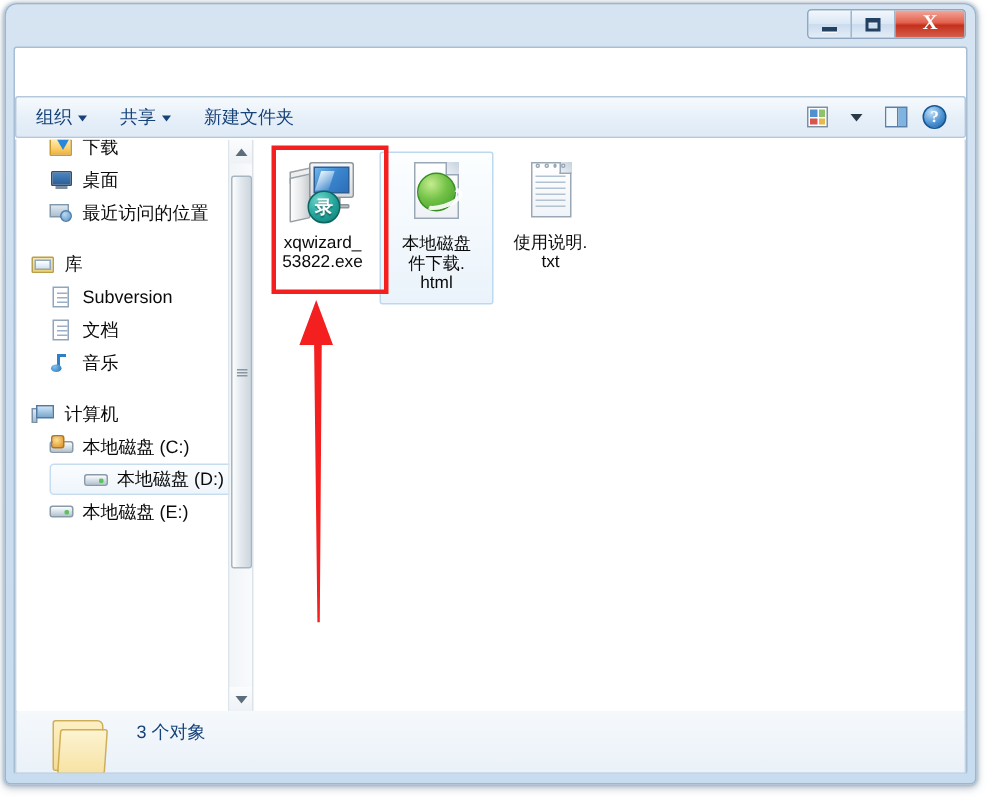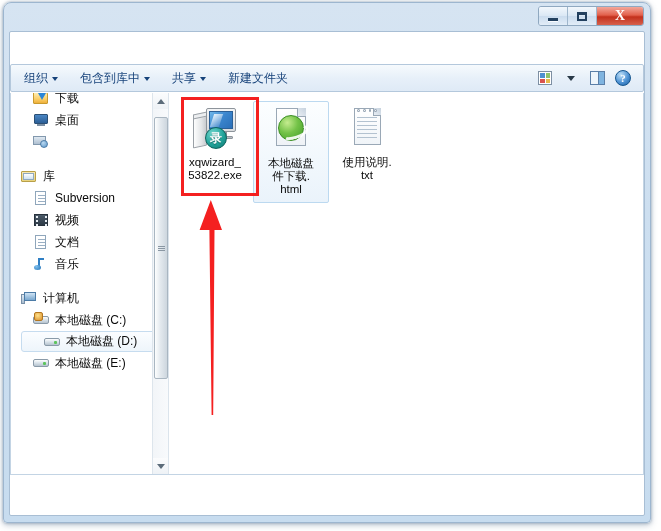--- a/index.html
+++ b/index.html
@@ -194,21 +194,21 @@
   #navlist { position:absolute; left:0; top:-6px; width: 146px; }
   .navitem {
     display: flex; align-items: center; gap: 6px;
     height: 22px; padding-left: 22px; font-size: 12px; color: #0a0a0a;
     white-space: nowrap;
   }
   .navitem.group { padding-left: 10px; margin-top: 12px; }
   .navitem.sel {
     background: linear-gradient(180deg,#fbfdff 0%, #eef5fb 100%);
     border: 1px solid #c6dcef; border-radius: 3px;
-    margin-left: 10px; height: 21px;
+    margin-left: 22px; height: 21px;
   }
   .ni-ico { width: 16px; height: 16px; flex:0 0 auto; position: relative; }
 
   
   .ico-folder-dl .f { position:absolute; left:0; top:2px; width:15px;height:12px;
     background:linear-gradient(180deg,#ffeeb2 0%,#fbcf6a 60%,#eeb03a 100%);
     border:1px solid #c99a2e; border-radius:1px 2px 1px 1px;}
   .ico-folder-dl .f:before{content:"";position:absolute;left:0;top:-3px;width:6px;height:3px;background:#e8b44f;border-radius:1px 1px 0 0;}
   .ico-folder-dl .a { position:absolute; left:5px; top:3px; width:0;height:0;
     border-left:4px solid transparent;border-right:4px solid transparent;border-top:7px solid #2a86d8; z-index:2;}
@@ -477,24 +477,20 @@
   </div>
 
   <div id="frame-inner"></div>
 
   <div id="toolbar">
     <div class="tb-item">
       <span>组织</span>
       <span class="tb-caret"></span>
     </div>
     <div class="tb-item">
-      <span>包含到库中</span>
-      <span class="tb-caret"></span>
-    </div>
-    <div class="tb-item">
       <span>共享</span>
       <span class="tb-caret"></span>
     </div>
     <div class="tb-item">
       <span>新建文件夹</span>
     </div>
 
     <div class="tb-right">
       <div class="tb-icon">
         <div class="viewgrid">
@@ -540,43 +536,38 @@
               <i class="s"></i>
             </span>
           <span>桌面</span>
         </div>
 
         <div class="navitem">
           <span class="ni-ico ico-recent">
               <i class="m"></i>
               <i class="c"></i>
             </span>
+          <span>最近访问的位置</span>
         </div>
 
         <div class="navitem group">
           <span class="ni-ico ico-lib">
               <i class="f"></i>
               <i class="b"></i>
             </span>
           <span>库</span>
         </div>
 
         <div class="navitem">
           <span class="ni-ico ico-doc">
               <i class="p"></i>
             </span>
           <span>Subversion</span>
         </div>
 
-        <div class="navitem">
-          <span class="ni-ico ico-video">
-              <i class="p"></i>
-            </span>
-          <span>视频</span>
-        </div>
 
 
         <div class="navitem">
           <span class="ni-ico ico-doc">
               <i class="p"></i>
             </span>
           <span>文档</span>
         </div>
 
 
@@ -691,19 +682,26 @@
           <div class="item-label">
             <div>使用说明.</div>
             <div>txt</div>
           </div>
         </div>
 
       </div>
     </div>
   </div>
 
+  <div id="status">
+    <div class="st-folder">
+      <div class="back"></div>
+      <div class="front"></div>
+    </div>
+    <div class="st-text">3 个对象</div>
+  </div>
 
 </div>
 
 <div id="redbox"></div>
 <svg id="redarrow" width="32" height="215" viewBox="0 0 32 215">
   <polygon points="14.8,0 26,30 18.5,30 17.2,215 15.6,215 13.4,30 3.6,30" fill="#f42020"></polygon>
 </svg>
 
 </body></html>

